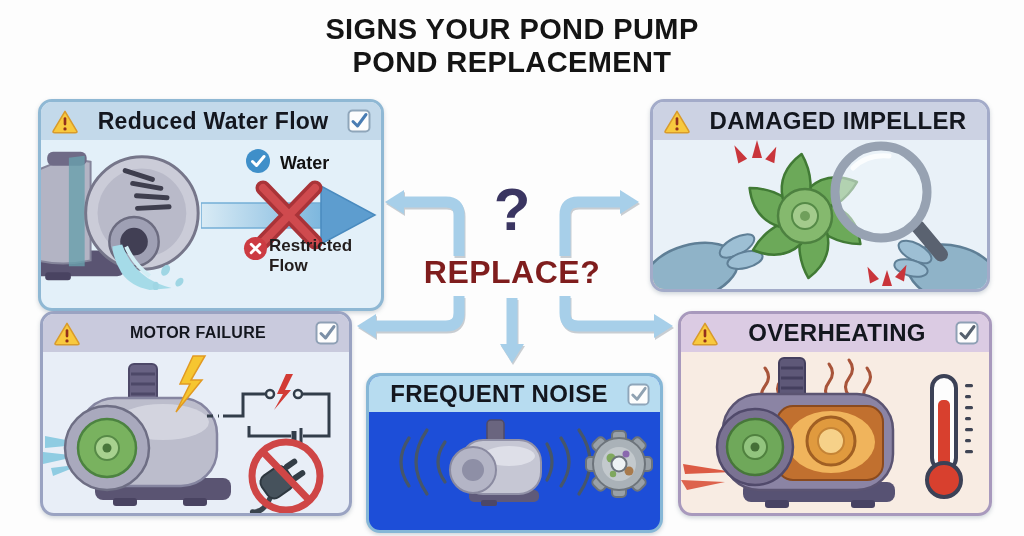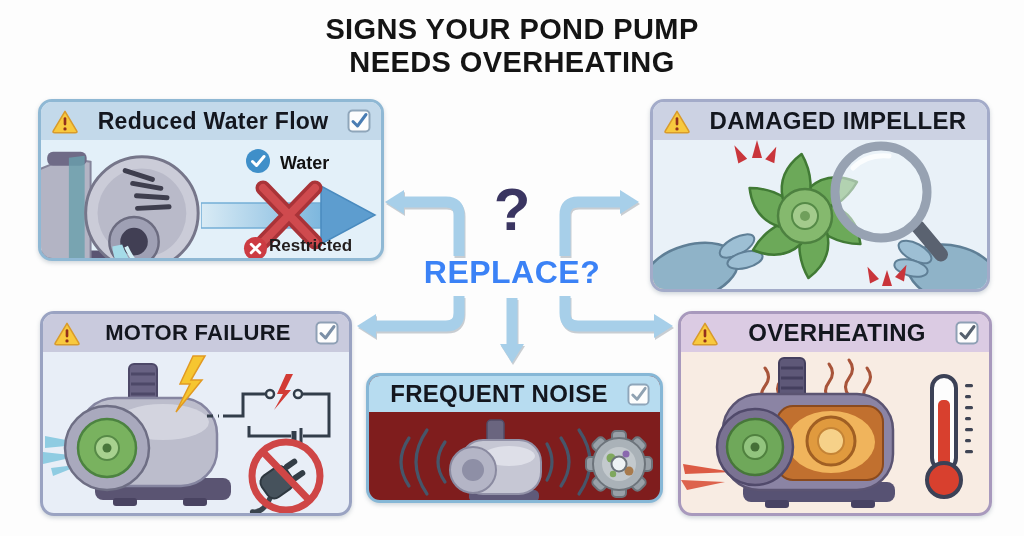--- a/index.html
+++ b/index.html
@@ -6,37 +6,37 @@
   html,body{background:#fff}
   body{font-family:"Liberation Sans",sans-serif}
   .canvas{position:relative;width:1024px;height:536px;background:#fdfdfd;overflow:hidden}
 
   .title{position:absolute;top:13px;left:0;width:100%;text-align:center;
          font-weight:800;font-size:29px;line-height:1.15;color:#141414;letter-spacing:.4px}
 
   .qmark{position:absolute;left:452px;top:180px;width:120px;text-align:center;
          font-size:60px;font-weight:800;color:#3a3561;line-height:1}
   .replace{position:absolute;left:392px;top:254px;width:240px;text-align:center;
-         font-size:32px;font-weight:800;color:#3b82f6;letter-spacing:.5px}
+         font-size:32px;font-weight:800;color:#7f1d1d;letter-spacing:.5px}
 
   .arrows{position:absolute;left:0;top:0;filter:drop-shadow(1px 2px 0 rgba(120,132,144,.4))}
 
   .panel{position:absolute;border-radius:14px;overflow:hidden;
          box-shadow:0 2px 4px rgba(90,110,130,.28)}
   .ph{display:flex;align-items:center;gap:8px;padding:0 10px;font-weight:800;color:#13161e;height:38px}
   .pt{flex:1;text-align:center;font-size:22px;letter-spacing:.3px;white-space:nowrap}
   .pb{position:relative;width:100%}
 
-  .p1{left:38px;top:99px;width:346px;height:162px;background:#e3f0f9;border:3px solid #8fb8d4}
+  .p1{left:38px;top:99px;width:346px;height:212px;background:#e3f0f9;border:3px solid #8fb8d4}
   .p1 .ph{background:#c3d9ea}
   .p2{left:650px;top:99px;width:340px;height:193px;background:#e9f1f8;border:3px solid #a3abc9}
   .p2 .ph{background:#ccd2e3}
   .p3{left:40px;top:311px;width:312px;height:205px;background:#e8eef7;border:3px solid #9aa3c2}
   .p3 .ph{background:#c9cadd}
-  .p4{left:366px;top:373px;width:297px;height:130px;background:#7f1d1d;border:3px solid #86b7d6}
+  .p4{left:366px;top:373px;width:297px;height:160px;background:#1d4ed8;border:3px solid #86b7d6}
   .p4 .ph{background:#b7dcf0;height:36px}
   .p5{left:678px;top:311px;width:314px;height:205px;background:#f8ece3;border:3px solid #a899bd}
   .p5 .ph{background:#dbcbe3}
 
   .warn,.cb{flex:0 0 auto;display:flex;align-items:center}
   .abs{position:absolute}
 
   .strong-row{position:absolute;left:204px;top:8px;display:flex;align-items:center;gap:9px}
   .strong-row .lbl{font-size:18px;font-weight:700;color:#111}
   .restr-row{position:absolute;left:202px;top:96px;display:flex;align-items:flex-start;gap:1px}
@@ -62,21 +62,21 @@
       <polygon points="404,190 404,214 385,202"></polygon>
       <polygon points="620,190 620,214 639,202"></polygon>
       <polygon points="376,314 376,338 357,326"></polygon>
       <polygon points="654,314 654,338 673,326"></polygon>
       <polygon points="500,344 524,344 512,363"></polygon>
     </g>
   </svg>
 
   <header class="title">
     <div>SIGNS YOUR POND PUMP</div>
-    <div>NEEDS OVERHEATING</div>
+    <div>POND REPLACEMENT</div>
   </header>
 
   <div class="qmark">?</div>
   <div class="replace">REPLACE?</div>
 
   <section class="panel p1">
     <div class="ph">
       <span class="warn">
         <svg viewBox="0 0 36 32" width="28" height="25">
             <path d="M18 3 L33 28 Q34.5 30.5 31 30.5 L5 30.5 Q1.5 30.5 3 28 Z" fill="#f8c93e" stroke="#d99b2b" stroke-width="2" stroke-linejoin="round"></path>
@@ -211,21 +211,21 @@
 
   <section class="panel p3">
     <div class="ph">
       <span class="warn">
         <svg viewBox="0 0 36 32" width="28" height="25">
             <path d="M18 3 L33 28 Q34.5 30.5 31 30.5 L5 30.5 Q1.5 30.5 3 28 Z" fill="#f8c93e" stroke="#d99b2b" stroke-width="2" stroke-linejoin="round"></path>
             <rect x="16.3" y="10.5" width="3.4" height="10.5" rx="1.7" fill="#93301b"></rect>
             <circle cx="18" cy="25.5" r="2.1" fill="#93301b"></circle>
           </svg>
       </span>
-      <span class="pt" style="font-size:22px">MOTOR FAILURE</span>
+      <span class="pt" style="font-size:16px">MOTOR FAILURE</span>
       <span class="cb">
         <svg viewBox="0 0 24 24" width="24" height="24">
             <rect x="1.5" y="1.5" width="21" height="21" rx="4" fill="#fdfdfd" stroke="#8fa0b5" stroke-width="2"></rect>
             <path d="M6 12.5 L10.5 17 L19 5.5" fill="none" stroke="#7b8fa6" stroke-width="3" stroke-linecap="round" stroke-linejoin="round"></path>
           </svg>
       </span>
     </div>
     <div class="pb">
       <svg class="abs" style="left:0;top:0" viewBox="0 0 306 161" width="306" height="161">
 

